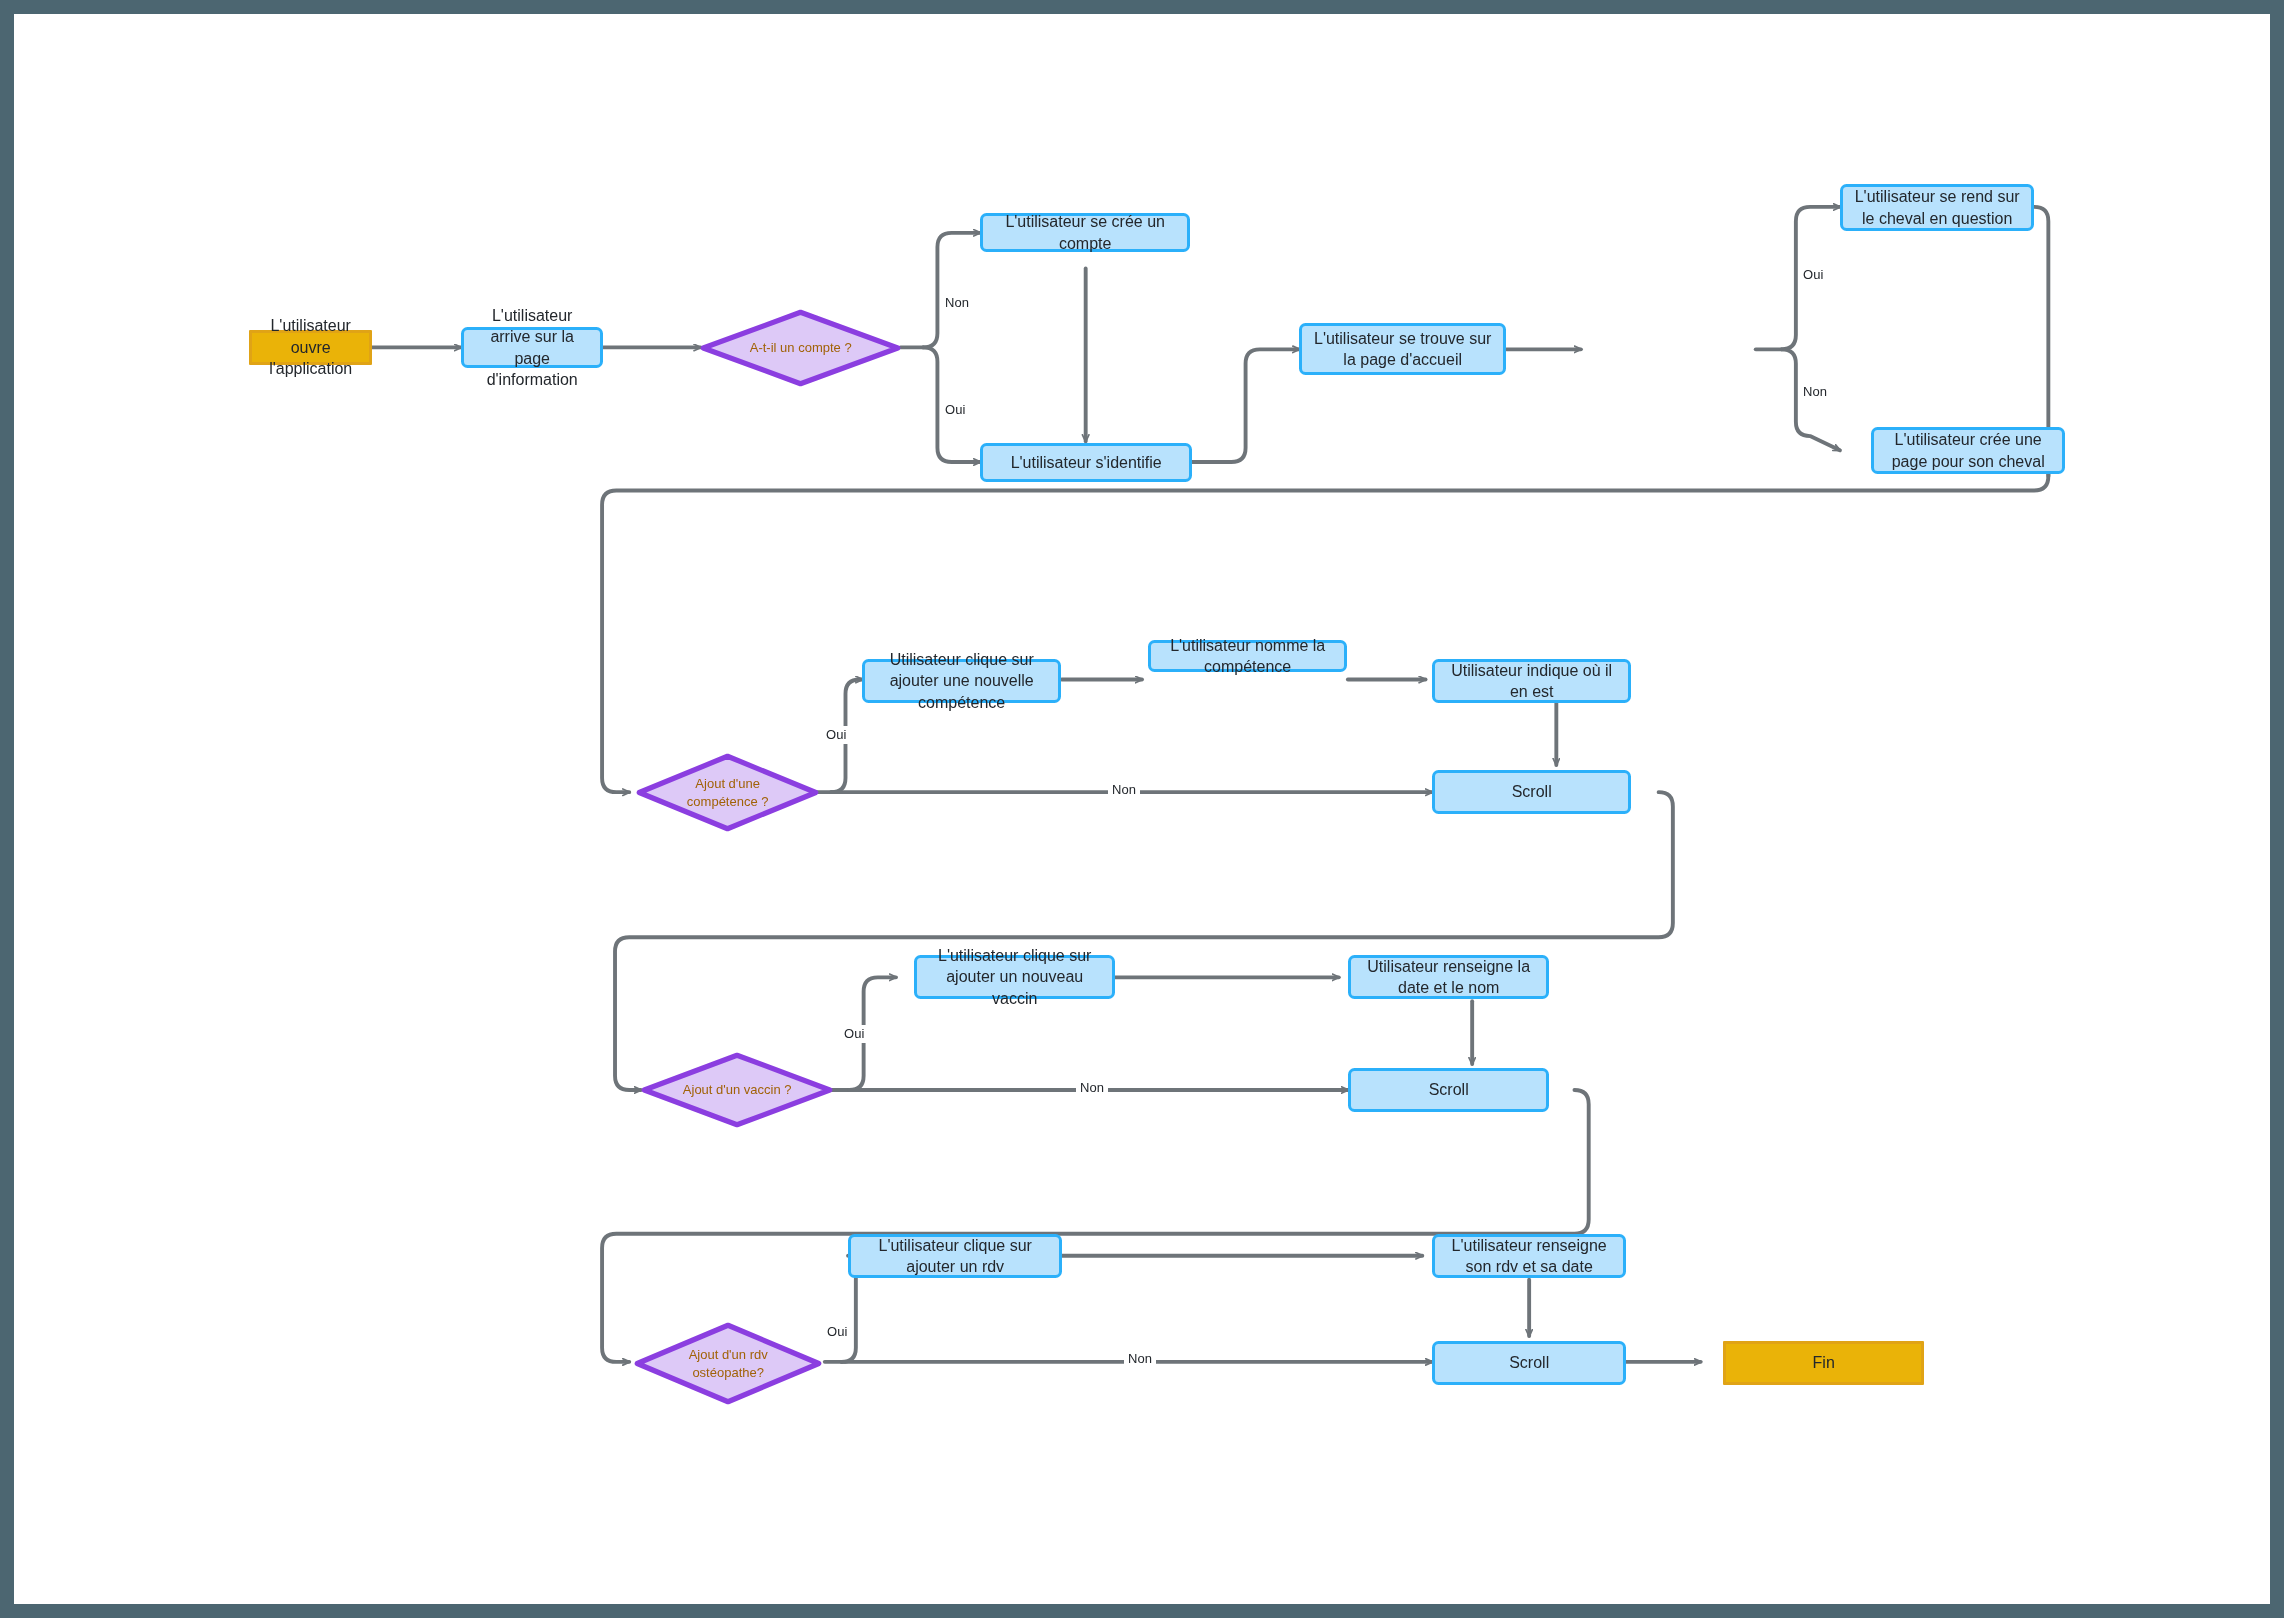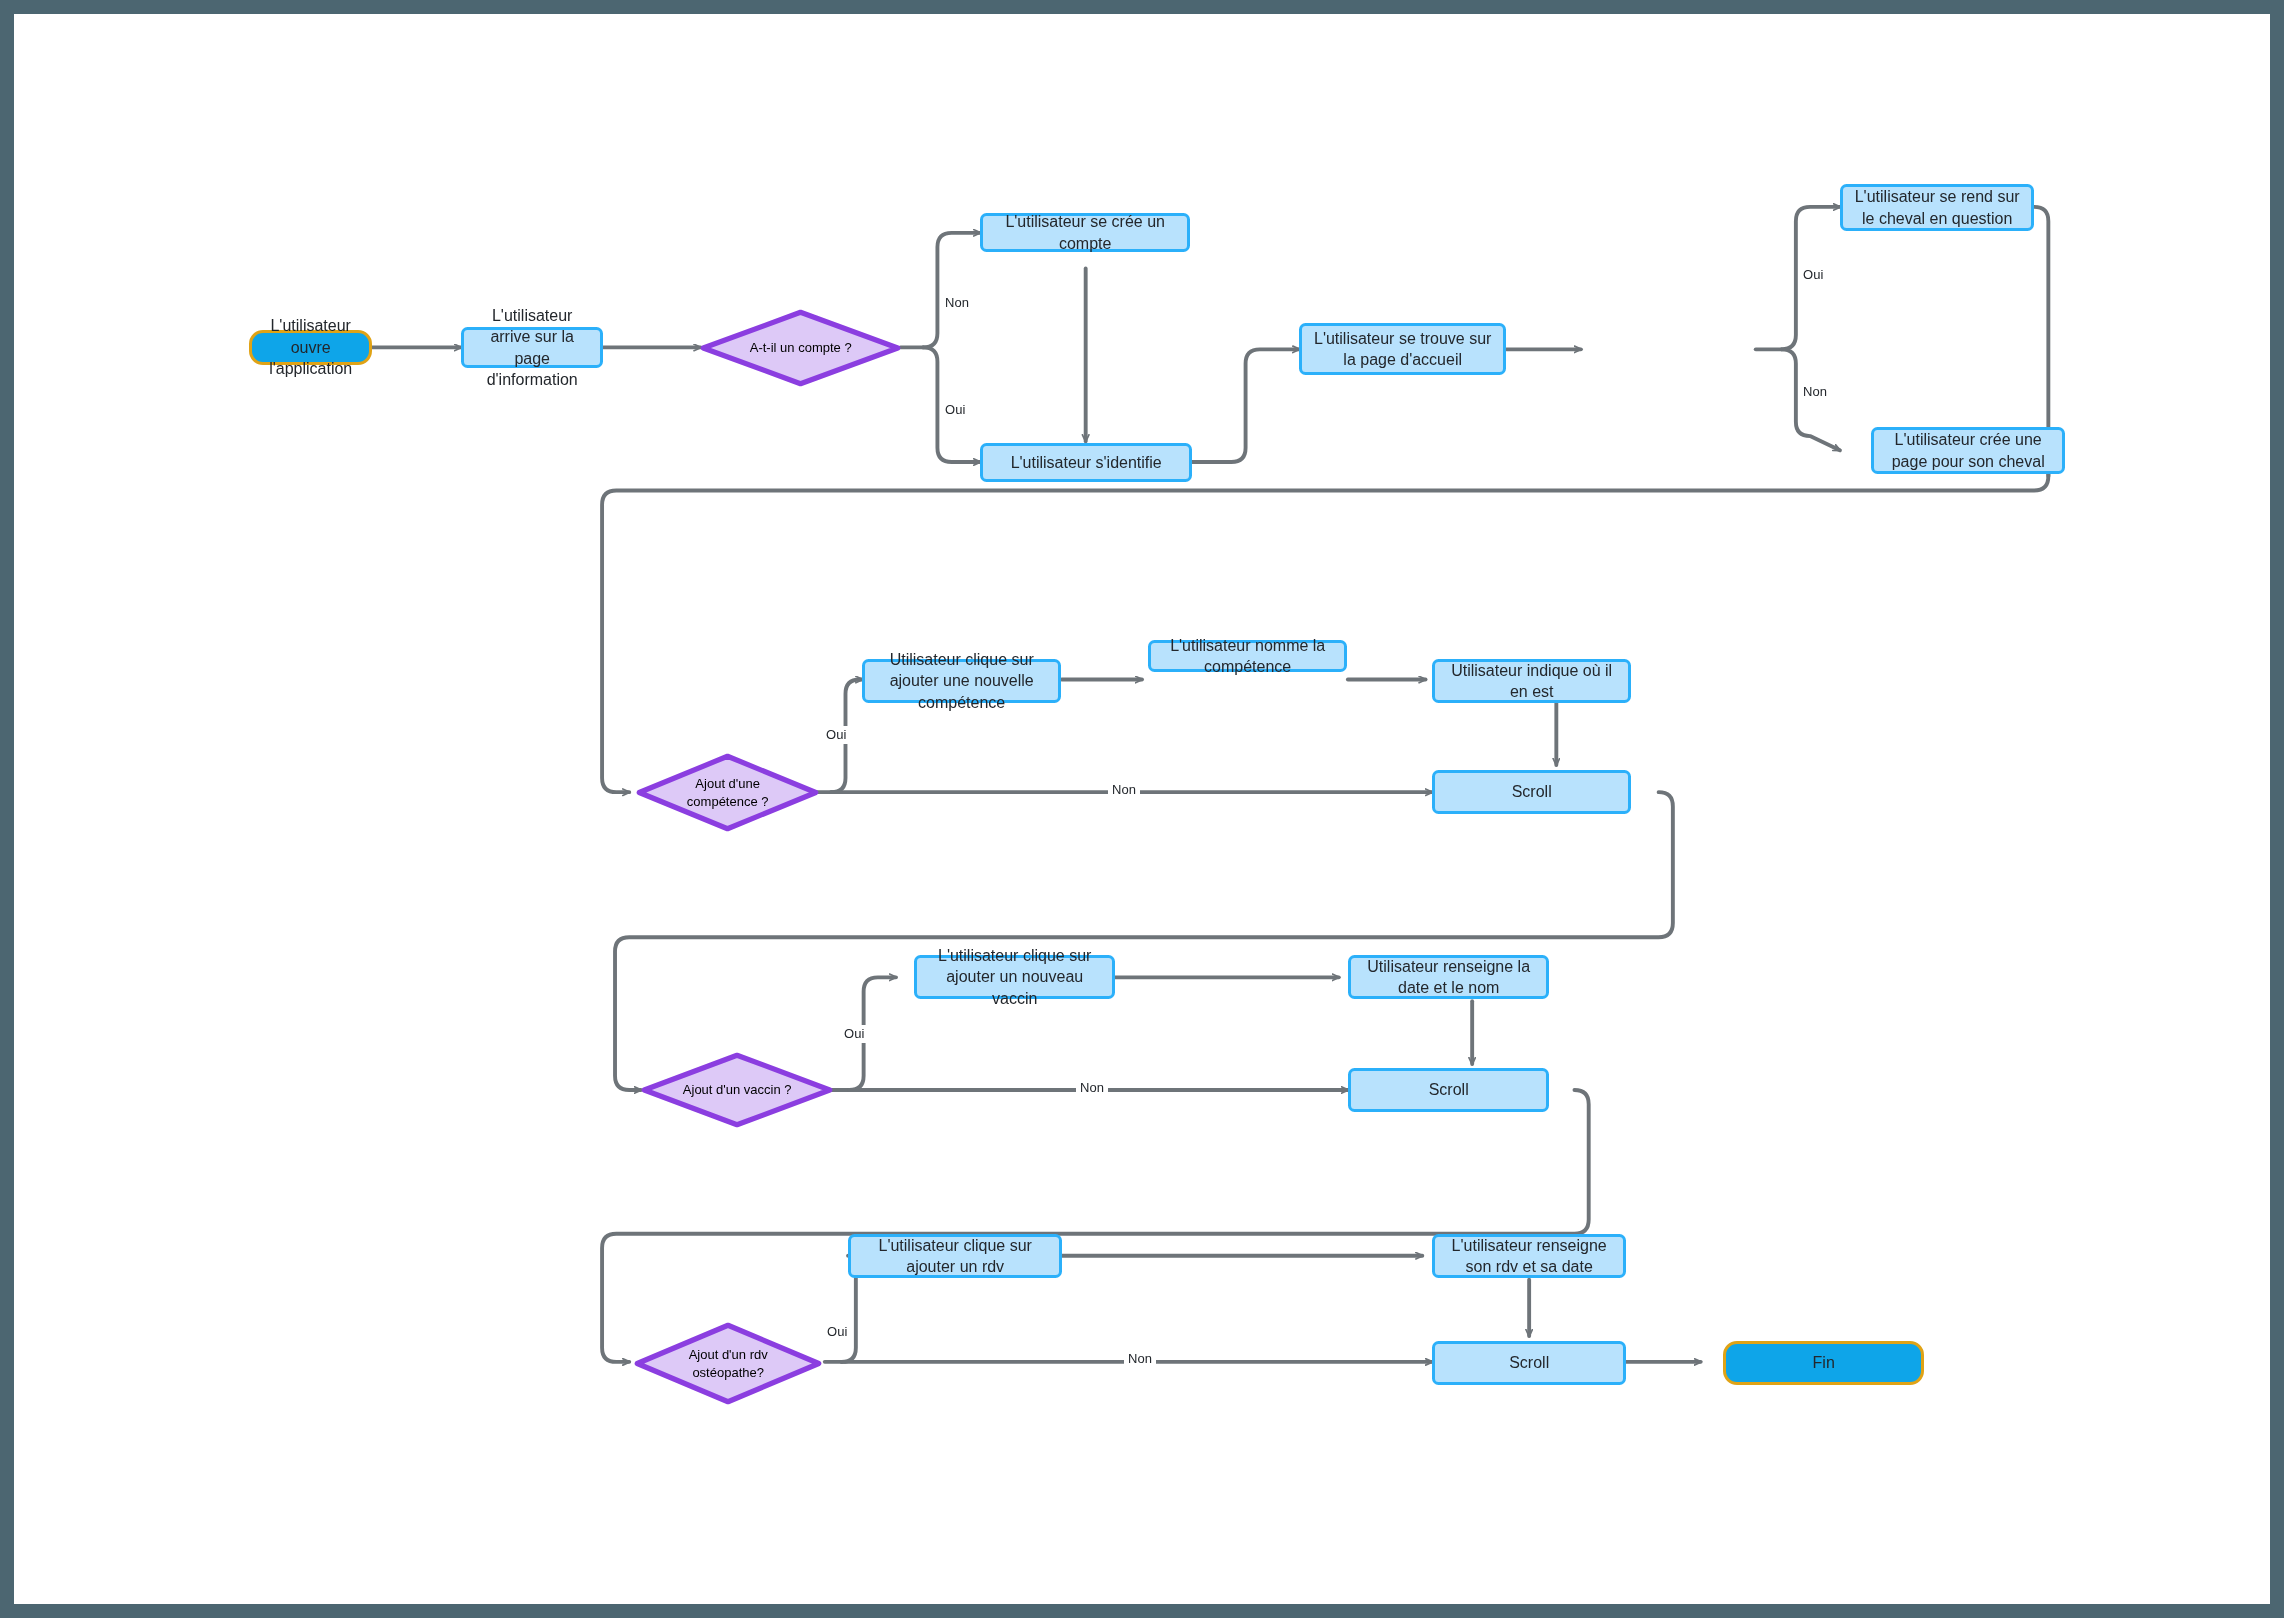--- a/index.html
+++ b/index.html
@@ -44,23 +44,23 @@
     line-height: 1.35;
     z-index: 3;
   }
   .proc {
     background: #b8e2fd;
     border: 3.2px solid #2bb0fa;
     border-radius: 6.5px;
     padding: 2.6px 7.8px;
   }
   .term {
-    background: #0ea5e9;
+    background: #eab308;
     border: 3.2px solid #e0a316;
-    border-radius: 14px;
+    border-radius: 1px;
     padding: 2.6px 7.8px;
   }
   .dec-wrap {
     position: absolute;
     z-index: 3;
   }
   .dec-wrap svg {
     position: absolute;
     left: 0; top: 0;
     width: 100%;
@@ -70,21 +70,21 @@
     position: absolute;
     left: 0; top: 0;
     width: 100%;
     height: 100%;
     display: flex;
     align-items: center;
     justify-content: center;
     text-align: center;
     font-size: 13px;
     line-height: 1.35;
-    color: #000000;
+    color: #a16207;
     padding: 0 30px;
     box-sizing: border-box;
   }
   .edge-label {
     position: absolute;
     font-size: 13px;
     color: #23272c;
     background: #ffffff;
     padding: 1.3px 3.9px;
     z-index: 4;

